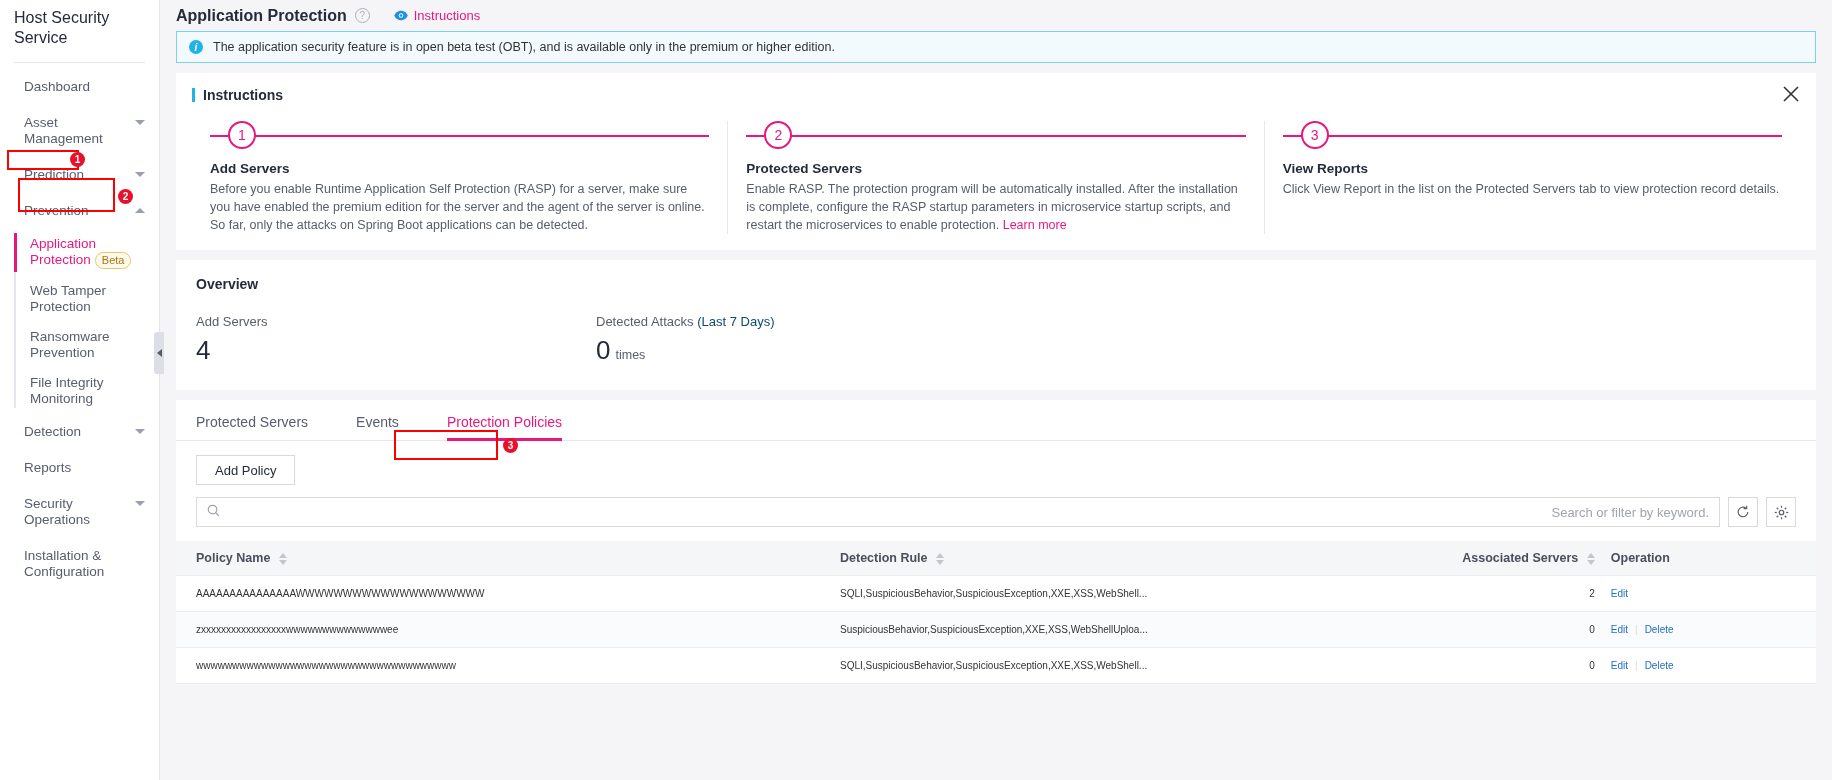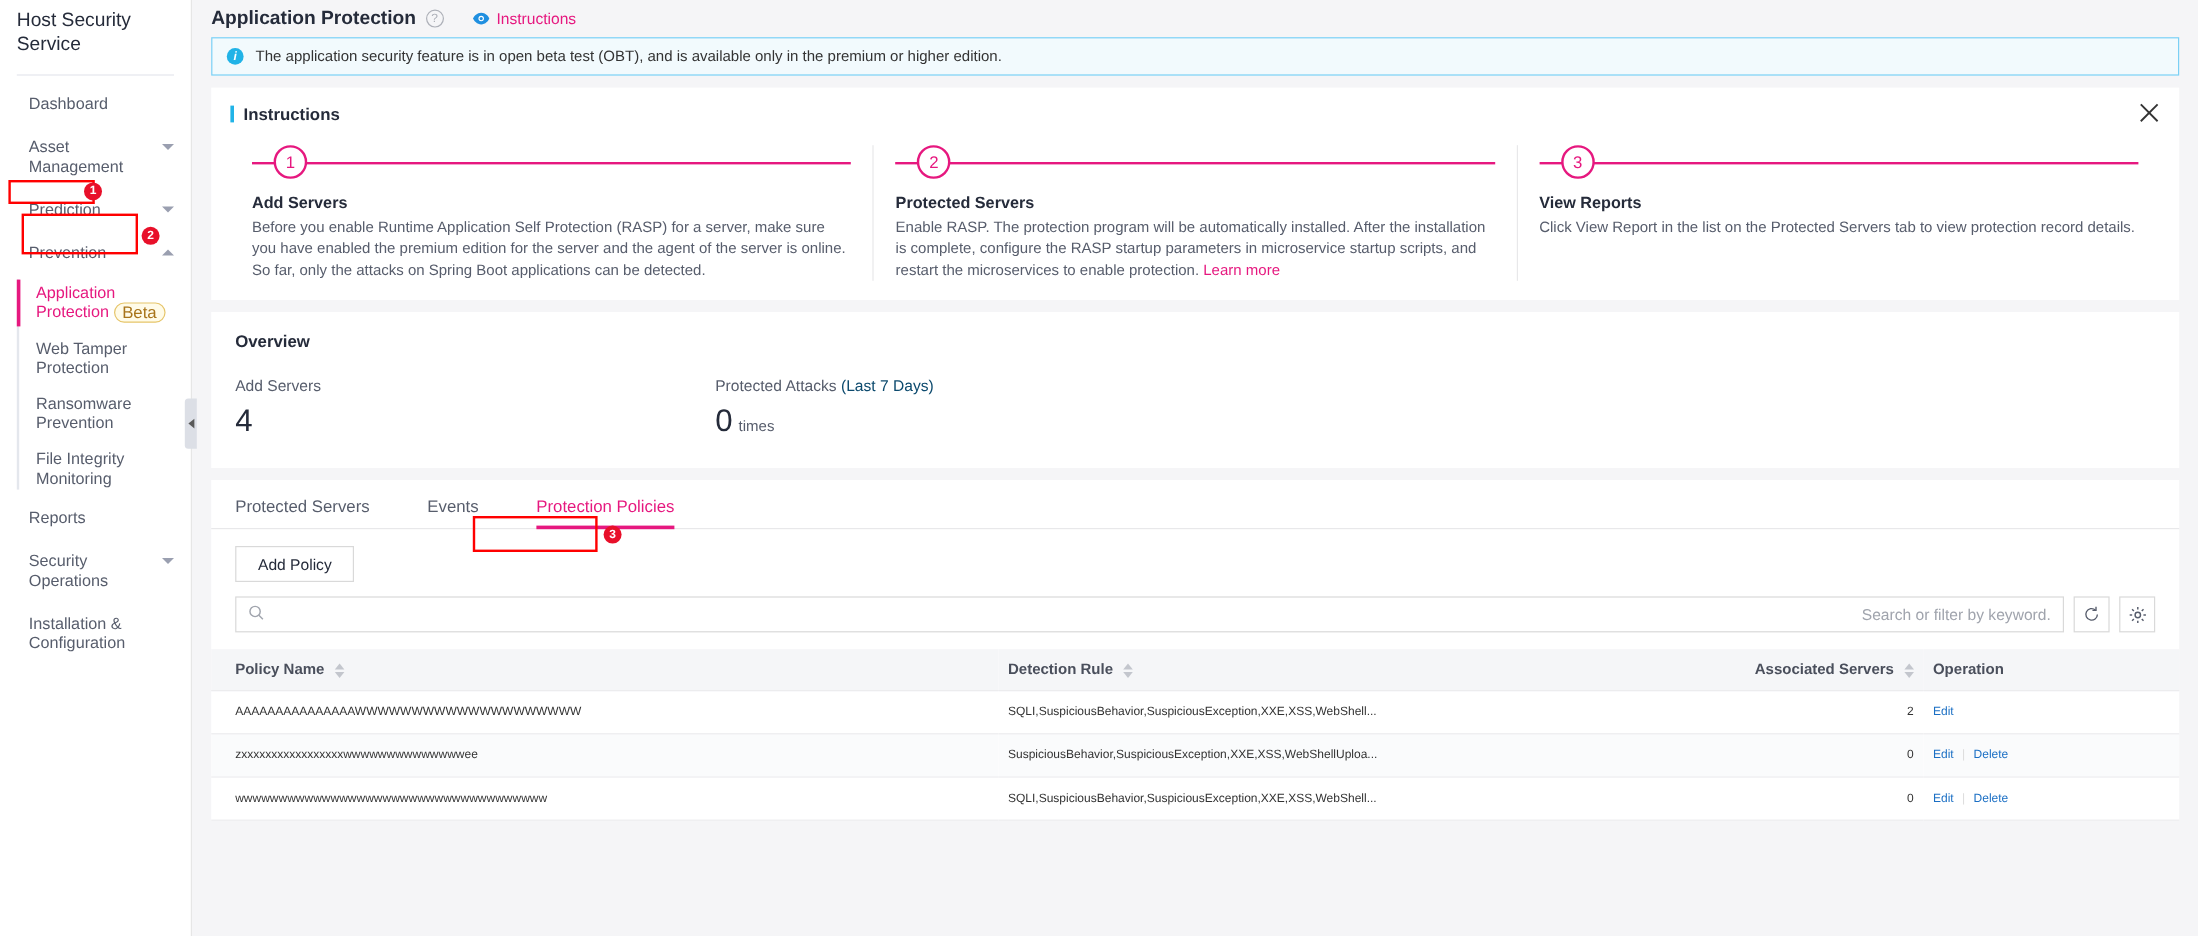--- a/index.html
+++ b/index.html
@@ -58,21 +58,21 @@
     cursor: pointer; position: relative;
   }
   .sub-item.active { color: #e6187f; }
   .sub-item.active::before {
     content: ""; position: absolute; left: -8px; top: 4px; bottom: 4px;
     width: 3px; background: #e6187f;
   }
   .beta-tag {
     display: inline-block; border: 1px solid #e6c56a; color: #a8741a;
     background: #fffbe8; border-radius: 9px;
-    font-size: 14px; line-height: 13px; padding: 1px 6px; margin-left: 4px;
+    font-size: 11px; line-height: 13px; padding: 1px 6px; margin-left: 4px;
     vertical-align: middle;
   }
   .collapse-handle {
     position: absolute; right: -5px; top: 332px;
     width: 10px; height: 42px; background: #dcdfe6;
     border-radius: 3px 0 0 3px;
     display: flex; align-items: center; justify-content: center;
   }
   .collapse-handle i {
     width: 0; height: 0;
@@ -281,20 +281,24 @@
         <span>Web Tamper Protection</span>
       </div>
       <div class="sub-item">
         <span>Ransomware Prevention</span>
       </div>
       <div class="sub-item">
         <span>File Integrity Monitoring</span>
       </div>
     </div>
 
+    <div class="nav-item">
+      <span class="lbl">Detection</span>
+      <span class="caret"></span>
+    </div>
 
     <div class="nav-item">
       <span class="lbl">Reports</span>
     </div>
 
     <div class="nav-item">
       <span class="lbl">Security Operations</span>
       <span class="caret"></span>
     </div>
 
@@ -384,21 +388,21 @@
       </div>
 
       <div class="card overview-card">
         <div class="overview-title">Overview</div>
         <div class="ov-grid">
           <div class="ov-item">
             <div class="ov-label">Add Servers</div>
             <div class="ov-value">4</div>
           </div>
           <div class="ov-item">
-            <div class="ov-label"><span>Protected Attacks</span>
+            <div class="ov-label"><span>Detected Attacks</span>
               <span class="muted">(Last 7 Days)</span>
             </div>
             <div class="ov-value"><span>0</span><span class="unit">times</span></div>
           </div>
         </div>
       </div>
 
       <div class="card table-card">
 
         <div class="tabs">

